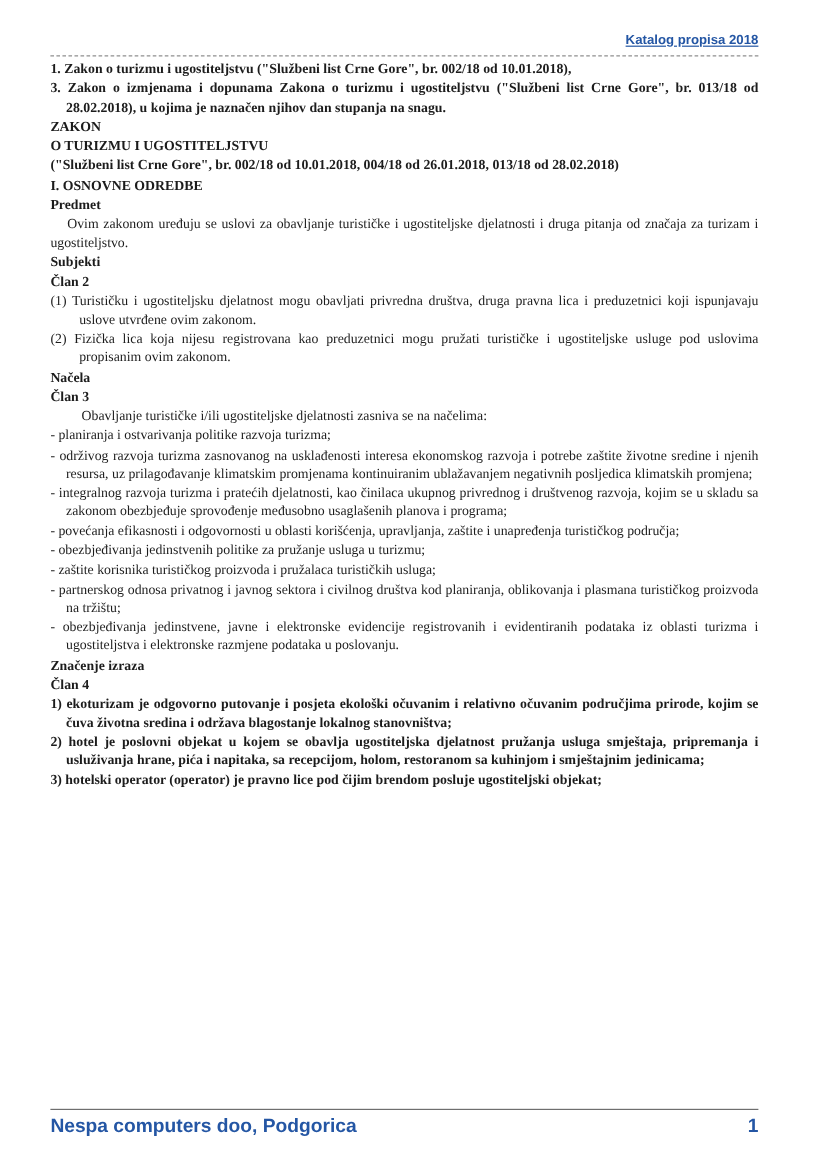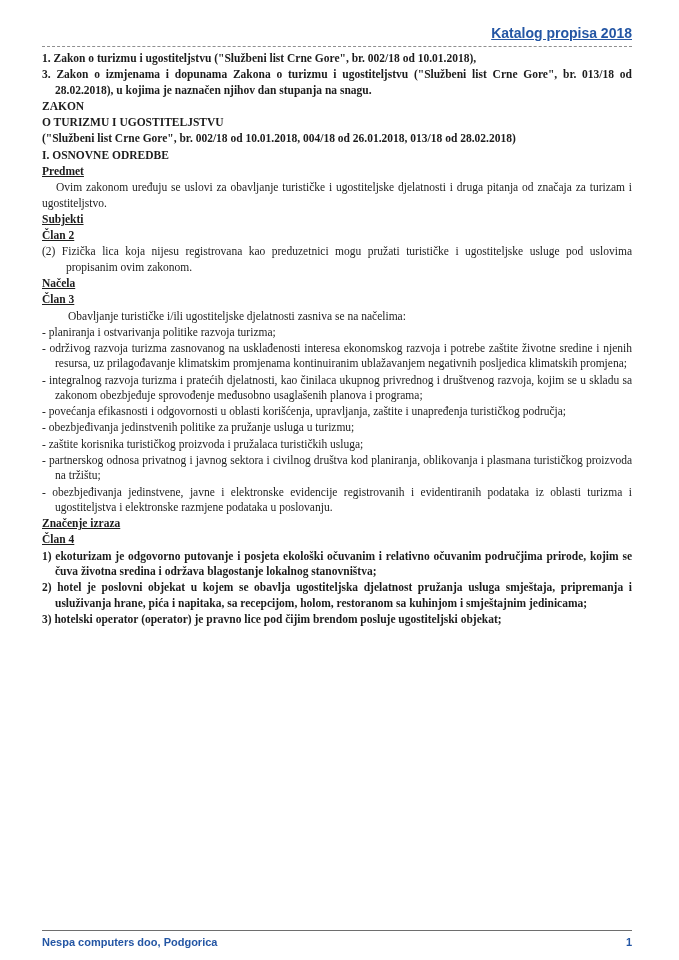--- a/index.html
+++ b/index.html
@@ -16,21 +16,21 @@
   .page-header {
     position: absolute;
     top: 24px; left: 42px; right: 47px;
     text-align: right;
     padding-bottom: 4px;
     border-bottom: 1px dashed #8f8f8f;
   }
   .header-title {
     font-family: "Liberation Sans", sans-serif;
     font-weight: bold;
-    font-size: 14px;
+    font-size: 11px;
     color: var(--accent, #2456a4);
     text-decoration: underline;
     text-align: center;
   }
 
   .doc-body {
     position: absolute;
     top: 50px; left: 42px; right: 47px;
   }
   .doc-body > div {
@@ -41,33 +41,33 @@
   }
   .p-indent  { text-indent: 14px; }
   .p-indent2 { text-indent: 26px; }
   .num-item  { margin-left: 13px; padding-left: 13px; text-indent: -13px; font-weight: bold; }
   .par-item  { padding-left: 24px; text-indent: -24px; margin-top: 2px; margin-bottom: 2px; }
   .dash-item { margin-left: 13px; padding-left: 13px; text-indent: -13px; margin-top: 3px; margin-bottom: 3px; }
 
   .c-xl  { text-align: center; font-weight: bold; font-size: 15.5px; margin: 12px 0 9px; text-indent: 0; }
   .c-sub { text-align: center; font-weight: bold; font-size: 11.5px; margin: 10px 0; }
   .c-md  { text-align: center; font-weight: bold; font-size: 12.5px; margin: 10px 0; }
-  .c-sm  { text-align: center; font-weight: bold; font-size: 12px;   margin: 9px 0; text-decoration: underline; }
+  .c-sm  { text-align: center; font-weight: bold; font-size: 12px;   margin: 9px 0; }
 
   .page-footer {
     position: absolute;
     left: 42px; right: 47px; bottom: 12px;
     border-top: 1px solid #6e6e6e;
     padding-top: 5px;
     display: flex;
     justify-content: space-between;
     align-items: baseline;
     font-family: "Liberation Sans", sans-serif;
     font-weight: bold;
-    font-size: 11px;
+    font-size: 16px;
     color: var(--accent, #2456a4);
   }
 </style>
 </head>
 <body>
 
 <div class="page">
 
   <div class="page-header">
     <span class="header-title">Katalog propisa 2018</span>
@@ -77,20 +77,21 @@
       <div class="num-item">1. Zakon o turizmu i ugostiteljstvu ("Službeni list Crne Gore", br. 002/18 od 10.01.2018),</div>
       <div class="num-item">3. Zakon o izmjenama i dopunama Zakona o turizmu i ugostiteljstvu ("Službeni list Crne Gore", br. 013/18 od 28.02.2018), u kojima je naznačen njihov dan stupanja na snagu.</div>
       <div class="c-xl">ZAKON</div>
       <div class="c-xl">O TURIZMU I UGOSTITELJSTVU</div>
       <div class="c-sub">("Službeni list Crne Gore", br. 002/18 od 10.01.2018, 004/18 od 26.01.2018, 013/18 od 28.02.2018)</div>
       <div class="c-md">I. OSNOVNE ODREDBE</div>
       <div class="c-sm">Predmet</div>
       <div class="p-indent">Ovim zakonom uređuju se uslovi za obavljanje turističke i ugostiteljske djelatnosti i druga pitanja od značaja za turizam i ugostiteljstvo.</div>
       <div class="c-sm">Subjekti</div>
       <div class="c-sm">Član 2</div>
+      <div class="par-item">(1) Turističku i ugostiteljsku djelatnost mogu obavljati privredna društva, druga pravna lica i preduzetnici koji ispunjavaju uslove utvrđene ovim zakonom.</div>
       <div class="par-item">(2) Fizička lica koja nijesu registrovana kao preduzetnici mogu pružati turističke i ugostiteljske usluge pod uslovima propisanim ovim zakonom.</div>
       <div class="c-sm">Načela</div>
       <div class="c-sm">Član 3</div>
       <div class="p-indent2">Obavljanje turističke i/ili ugostiteljske djelatnosti zasniva se na načelima:</div>
       <div class="dash-item">- planiranja i ostvarivanja politike razvoja turizma;</div>
       <div class="dash-item">- održivog razvoja turizma zasnovanog na usklađenosti interesa ekonomskog razvoja i potrebe zaštite životne sredine i njenih resursa, uz prilagođavanje klimatskim promjenama kontinuiranim ublažavanjem negativnih posljedica klimatskih promjena;</div>
       <div class="dash-item">- integralnog razvoja turizma i pratećih djelatnosti, kao činilaca ukupnog privrednog i društvenog razvoja, kojim se u skladu sa zakonom obezbjeđuje sprovođenje međusobno usaglašenih planova i programa;</div>
       <div class="dash-item">- povećanja efikasnosti i odgovornosti u oblasti korišćenja, upravljanja, zaštite i unapređenja turističkog područja;</div>
       <div class="dash-item">- obezbjeđivanja jedinstvenih politike za pružanje usluga u turizmu;</div>
       <div class="dash-item">- zaštite korisnika turističkog proizvoda i pružalaca turističkih usluga;</div>

